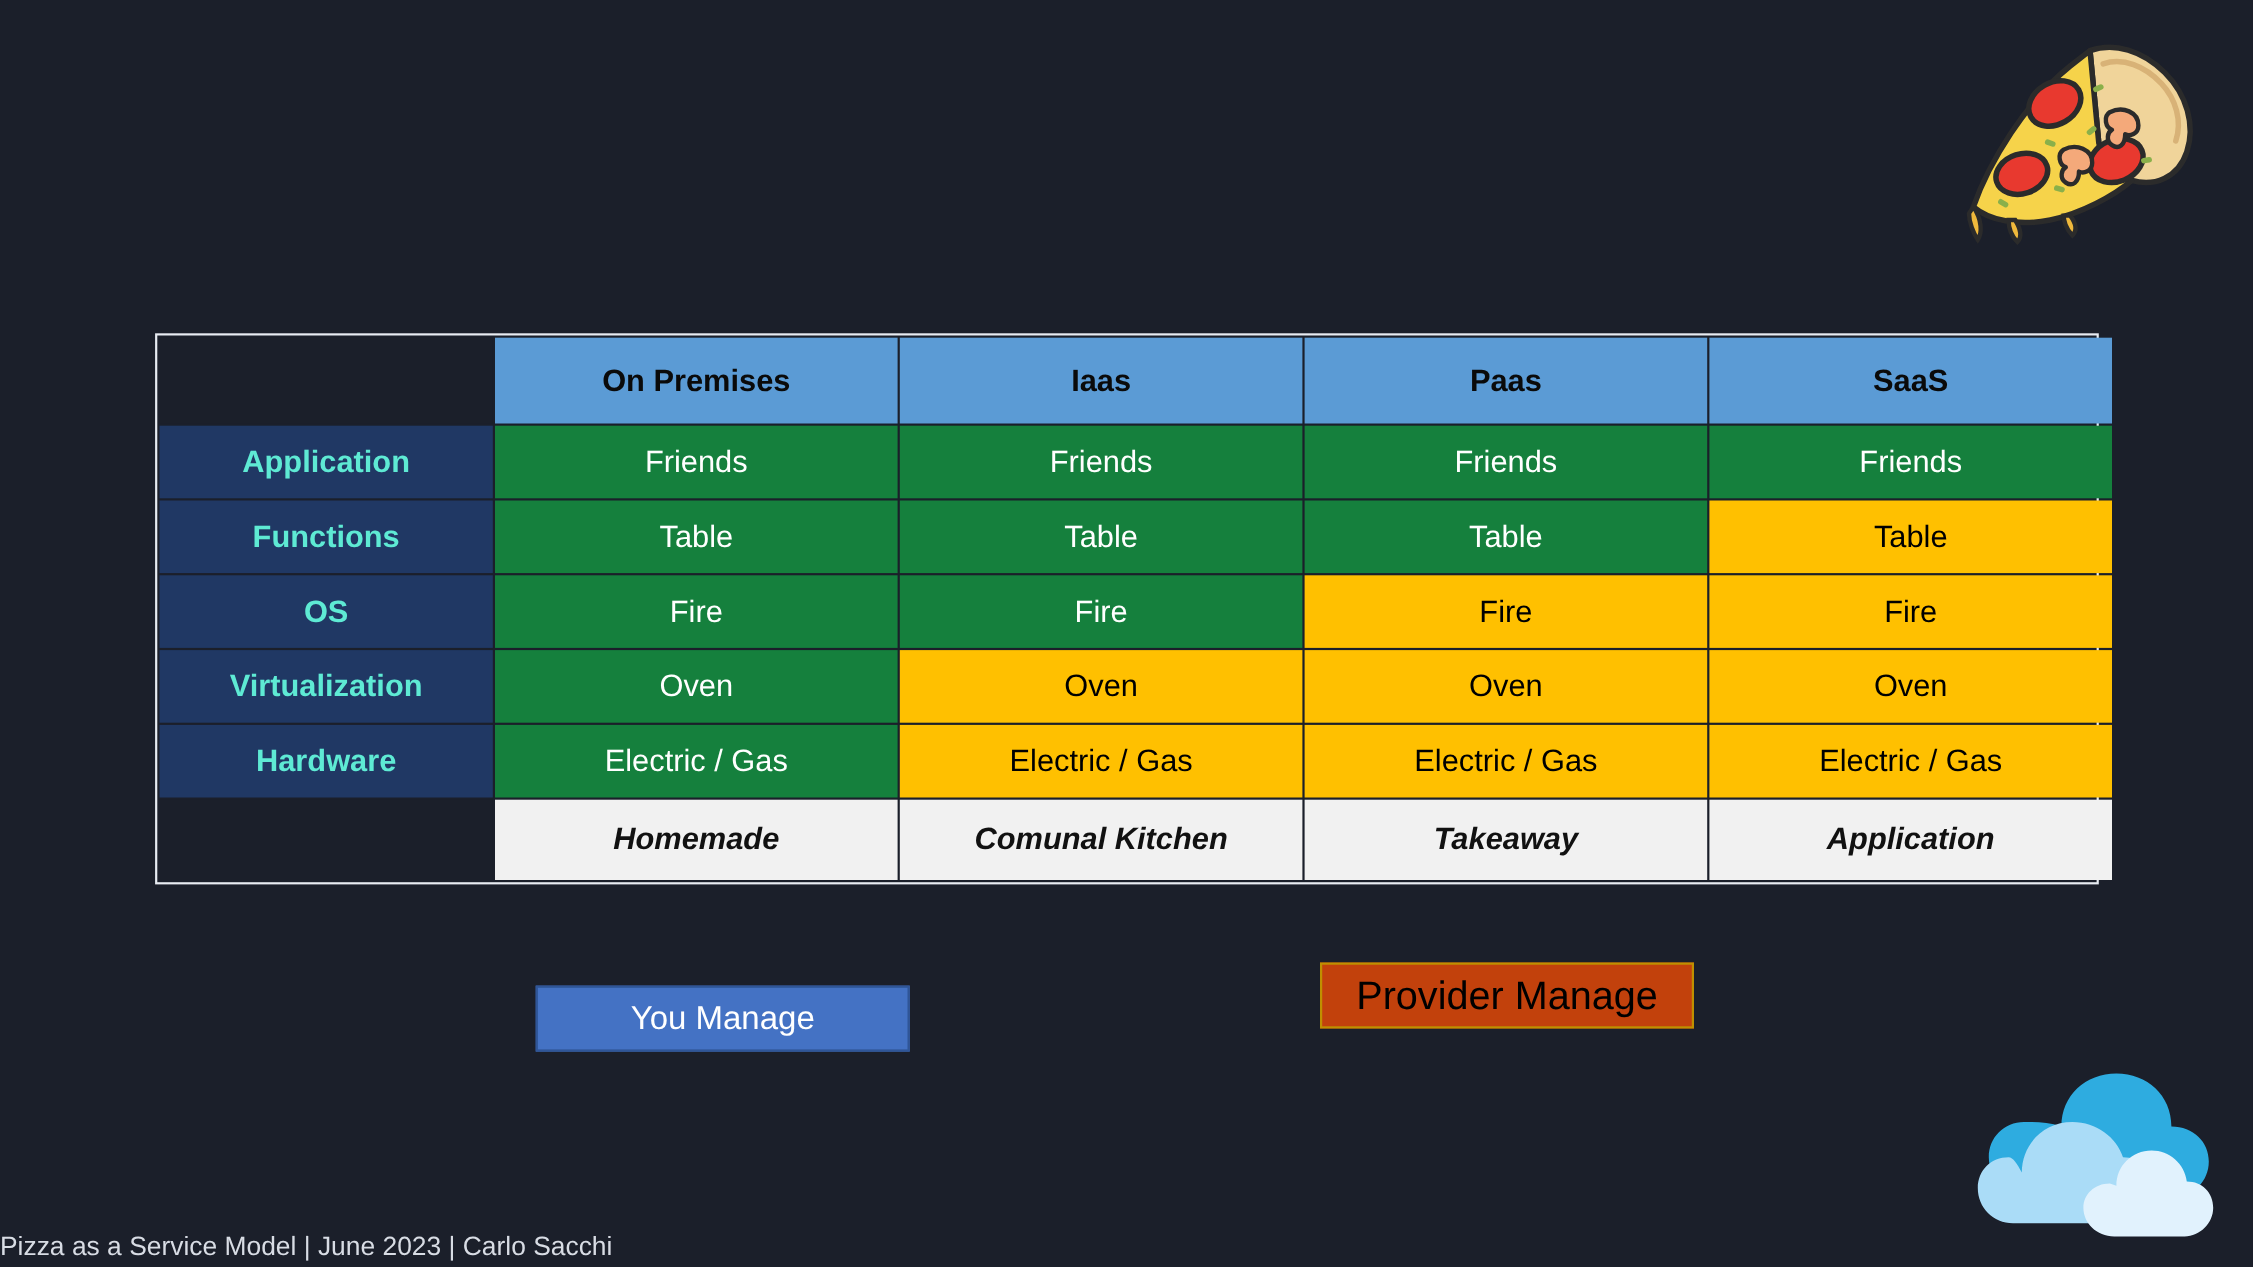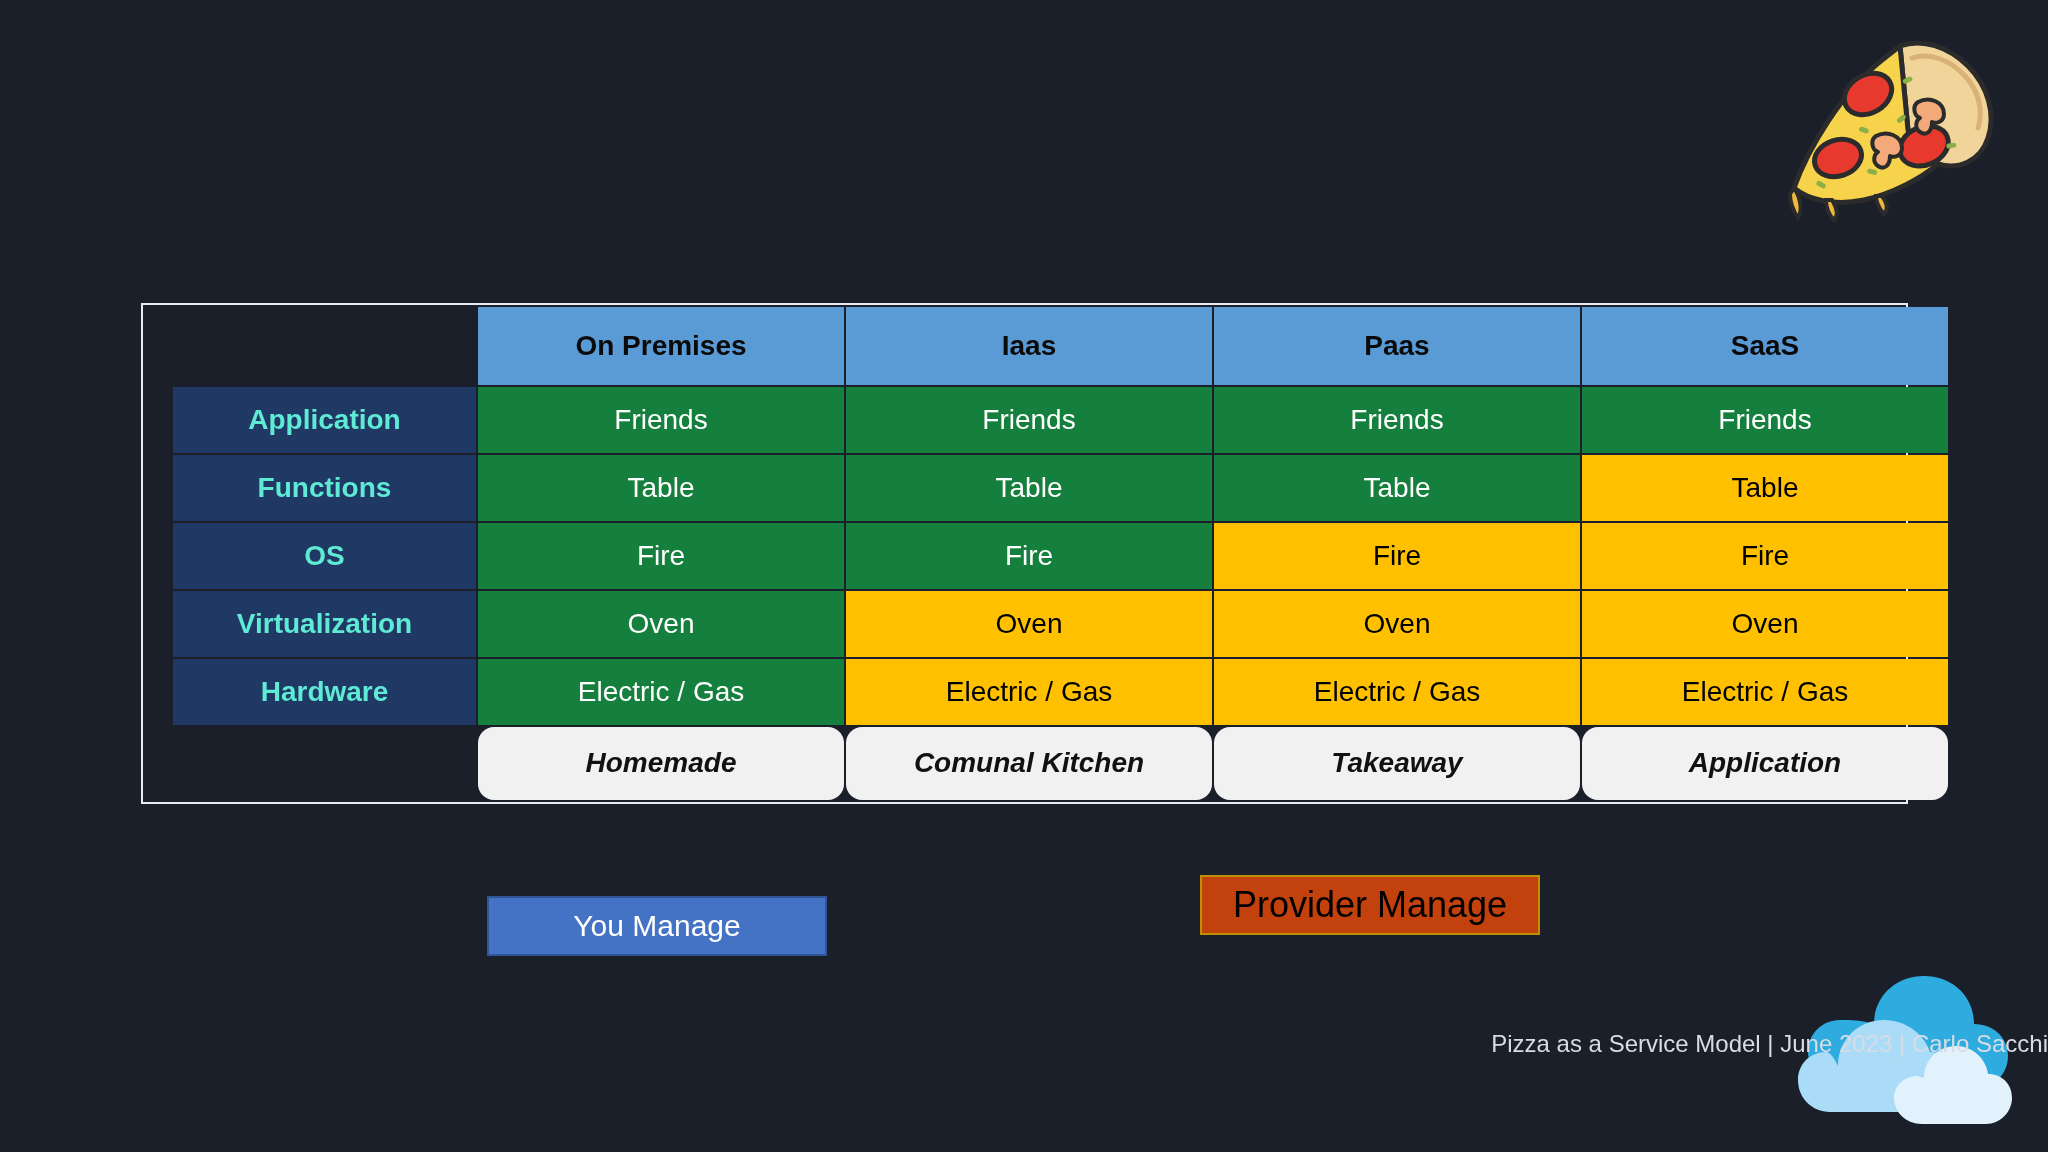--- a/index.html
+++ b/index.html
@@ -60,21 +60,20 @@
     height: 501px;
     border: 2px solid #e8ecf2;
     box-sizing: border-box;
   }
   table.matrix {
     width: 100%;
     height: 100%;
     border-collapse: separate;
     border-spacing: 2px;
     table-layout: fixed;
-    padding-left: 28px;
   }
   table.matrix td {
     padding: 0;
     text-align: center;
     vertical-align: middle;
     font-size: 28px;
     white-space: nowrap;
     overflow: hidden;
   }
   
@@ -85,21 +84,21 @@
   .cell-empty     { background: #1b1f2a; }
   .cell-head      { background: #5b9bd5; color: #0a0a0a; font-weight: bold; font-size: 32px; }
   .cell-rowlabel  { background: #203864; color: #5eead4; font-weight: bold; font-size: 28px; }
   .cell-blue      { background: #15803d; color: #ffffff; font-weight: normal; }
   .cell-yellow    { background: #ffc000; color: #000000; font-weight: normal; }
   .cell-footer    { background: #f1f1f1; color: #111111; font-weight: bold; font-style: italic; font-size: 30px; }
 
   
   tr.r-head   td { height: 66px; }
   tr.r-data   td { height: 56px; }
-  tr.r-footer td { height: 62px; border-radius: 16px; }
+  tr.r-footer td { height: 62px; }
 
   
   .legend-you {
     position: absolute;
     left: 487px;
     top: 896px;
     width: 340px;
     height: 60px;
     background: #4472c4;
     border: 2px solid #2f5597;
@@ -124,22 +123,22 @@
     align-items: center;
     justify-content: center;
     box-sizing: border-box;
   }
 
   
   .footer {
     position: absolute;
     left: 0;
     right: 0;
-    top: 1030px;
-    text-align: right;
+    top: 1120px;
+    text-align: left;
     color: #d8dce4;
     font-size: 24px;
     font-weight: normal;
   }
 </style>
 </head>
 <body>
 
 <div class="slide">
 

